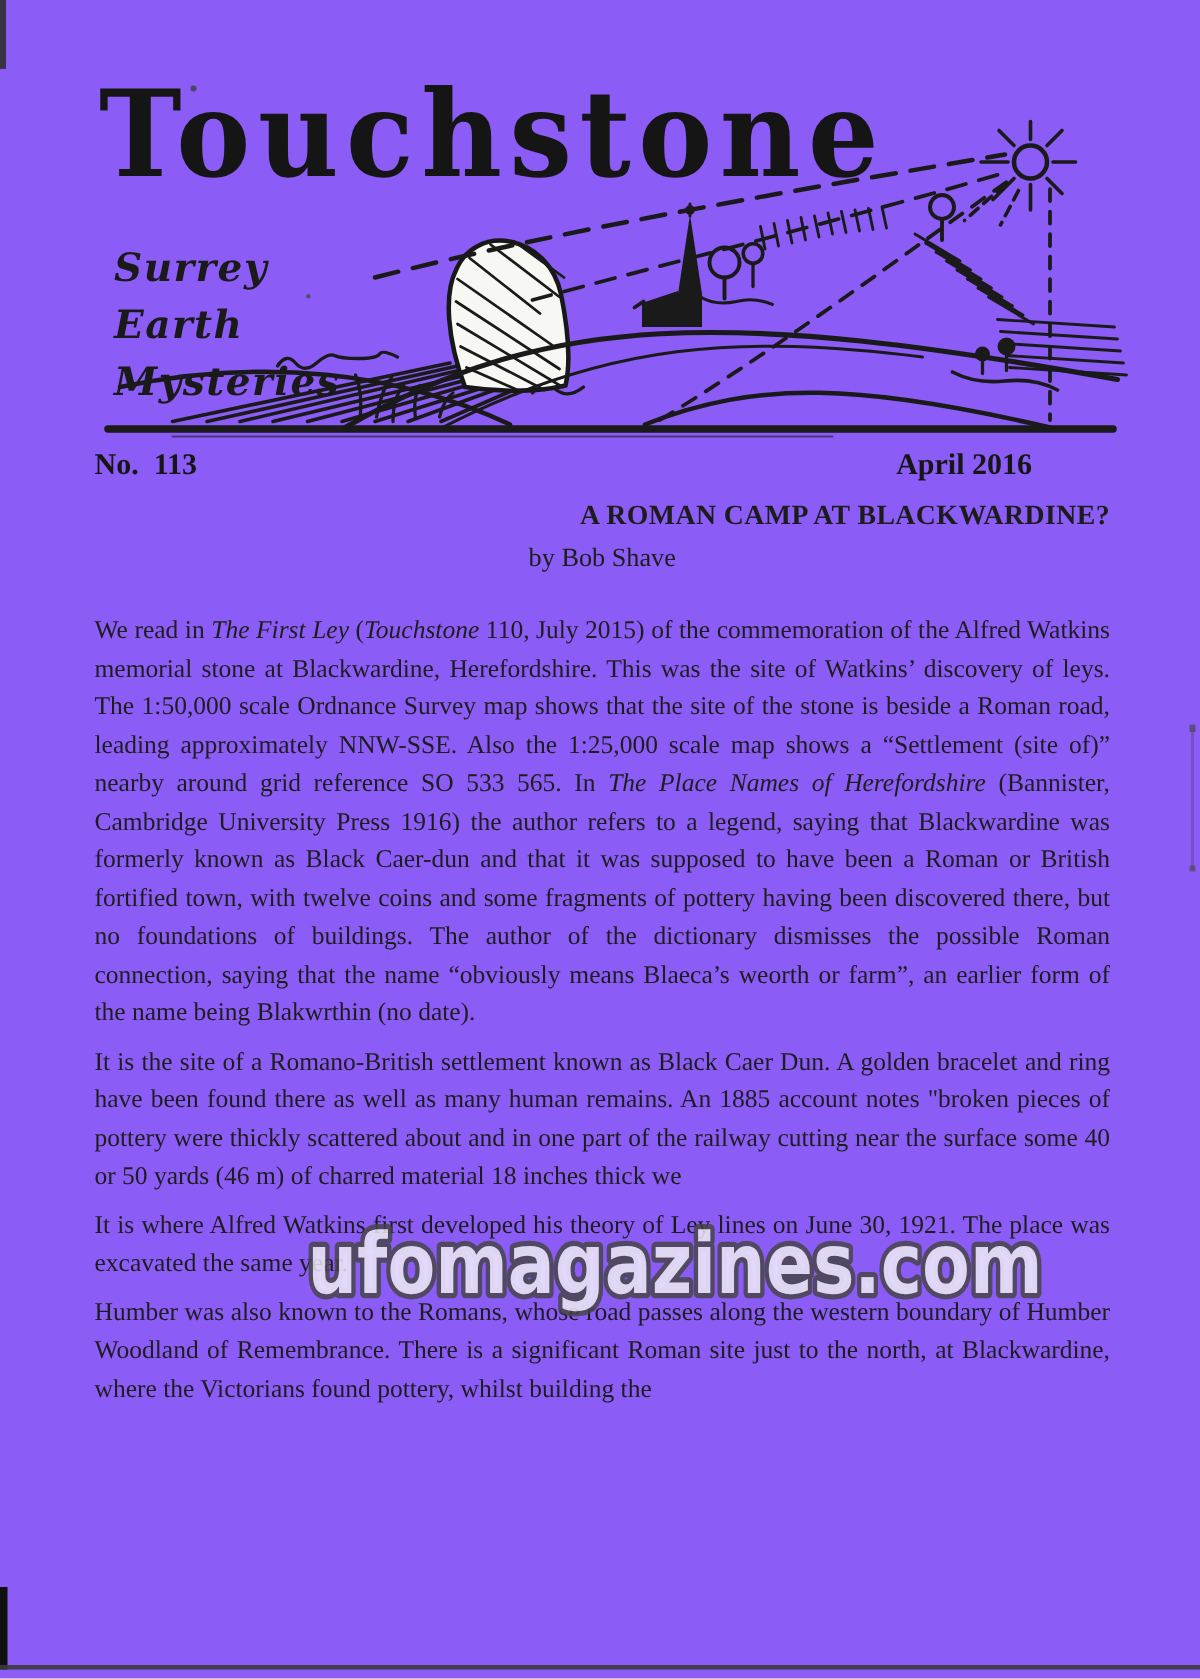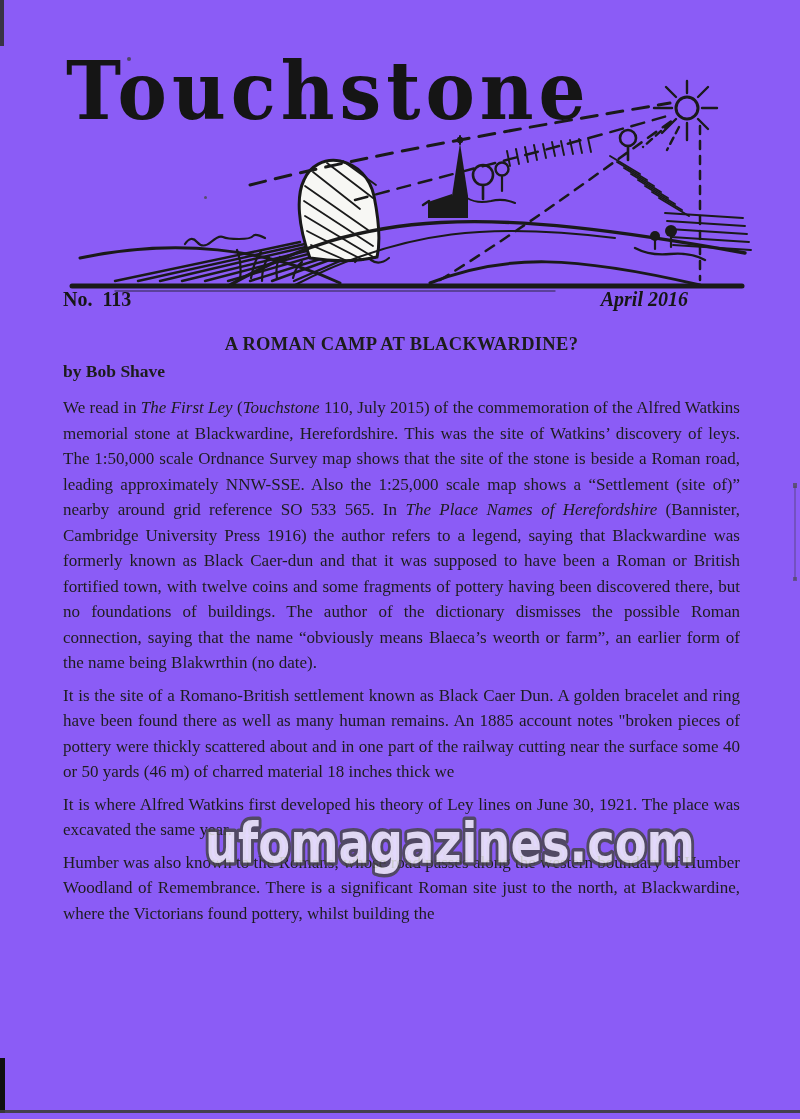--- a/index.html
+++ b/index.html
@@ -15,35 +15,35 @@
     font-family:"DejaVu Serif",serif;font-weight:700;font-size:74px;
     letter-spacing:5px;color:#151515;transform:scaleY(1.08);transform-origin:top left;
     white-space:nowrap;
   }
   .mag-sub{position:absolute;left:76px;top:160px;
     font-family:"DejaVu Serif",serif;font-style:italic;font-weight:700;
     font-size:26px;color:#1a1a1a;line-height:38px;letter-spacing:1px;}
   .masthead-svg{position:absolute;left:55px;top:48px;}
   
   .issue-row{
-    position:absolute;left:63px;top:288px;width:677px;
+    position:absolute;left:63px;top:299px;width:677px;
     display:flex;justify-content:space-between;
     font-weight:700;font-size:20px;color:#161616;
   }
   .issue-row .no{white-space:pre;}
-  .issue-row .date{padding-right:52px;font-style:italic;}
+  .issue-row .date{padding-right:52px;}
   
   .article{position:absolute;left:63px;top:333px;width:677px;}
-  .a-title{text-align:center;font-weight:700;font-size:18.5px;letter-spacing:.3px;line-height:22px;}
-  .a-byline{font-weight:700;font-size:17.5px;line-height:22px;margin-top:5px;}
+  .a-title{text-align:right;font-weight:700;font-size:18.5px;letter-spacing:.3px;line-height:22px;}
+  .a-byline{text-align:center;font-weight:400;font-size:17.5px;line-height:22px;margin-top:5px;}
   .para{
     margin:7px 0 0 0;padding:0;text-align:justify;
     font-size:17px;line-height:25.5px;color:#1d1d1d;
   }
-  .para.first{margin-top:13px;}
+  .para.first{margin-top:25px;}
   .para.italic{}
   .seg-italic{font-style:italic;}
   
   .watermark{position:absolute;left:0;top:804px;z-index:30;pointer-events:none;}
   
   .artifact{position:absolute;z-index:40;}
   .a-top-left{left:0;top:0;width:4px;height:46px;background:#2d2d2d;opacity:.88;}
   .a-bottom-left{left:0;top:1058px;width:5px;height:55px;background:#101010;}
   .a-bottom-line{left:0;top:1110px;width:800px;height:3px;background:#3c3c3c;opacity:.9;}
   .a-right-line{left:794px;top:486px;width:2px;height:94px;background:rgba(55,55,55,.28);}
@@ -182,20 +182,25 @@
 
       <g>
         <path class="ink" d="M195,137 C320,105 480,78 615,55" stroke-width="3" stroke-dasharray="16 10"></path>
         <path class="ink" d="M300,152 C400,125 520,95 612,68" stroke-width="2.5" stroke-dasharray="13 9"></path>
         <path class="ink" d="M385,232 C470,180 550,120 618,72" stroke-width="2.5" stroke-dasharray="10 8"></path>
         <path class="ink" d="M645,78 L645,232" stroke-width="2.5" stroke-dasharray="8 7"></path>
       </g>
     </svg>
 
     <div class="mag-title">Touchstone</div>
+    <div class="mag-sub">
+      <div>Surrey</div>
+      <div>Earth</div>
+      <div>Mysteries</div>
+    </div>
   </div>
 
   <div class="issue-row">
     <span class="no">No.  113</span>
     <span class="date">April 2016</span>
   </div>
 
   <div class="article">
     <div class="a-title">A ROMAN CAMP AT BLACKWARDINE?</div>
     <div class="a-byline">by Bob Shave</div>

